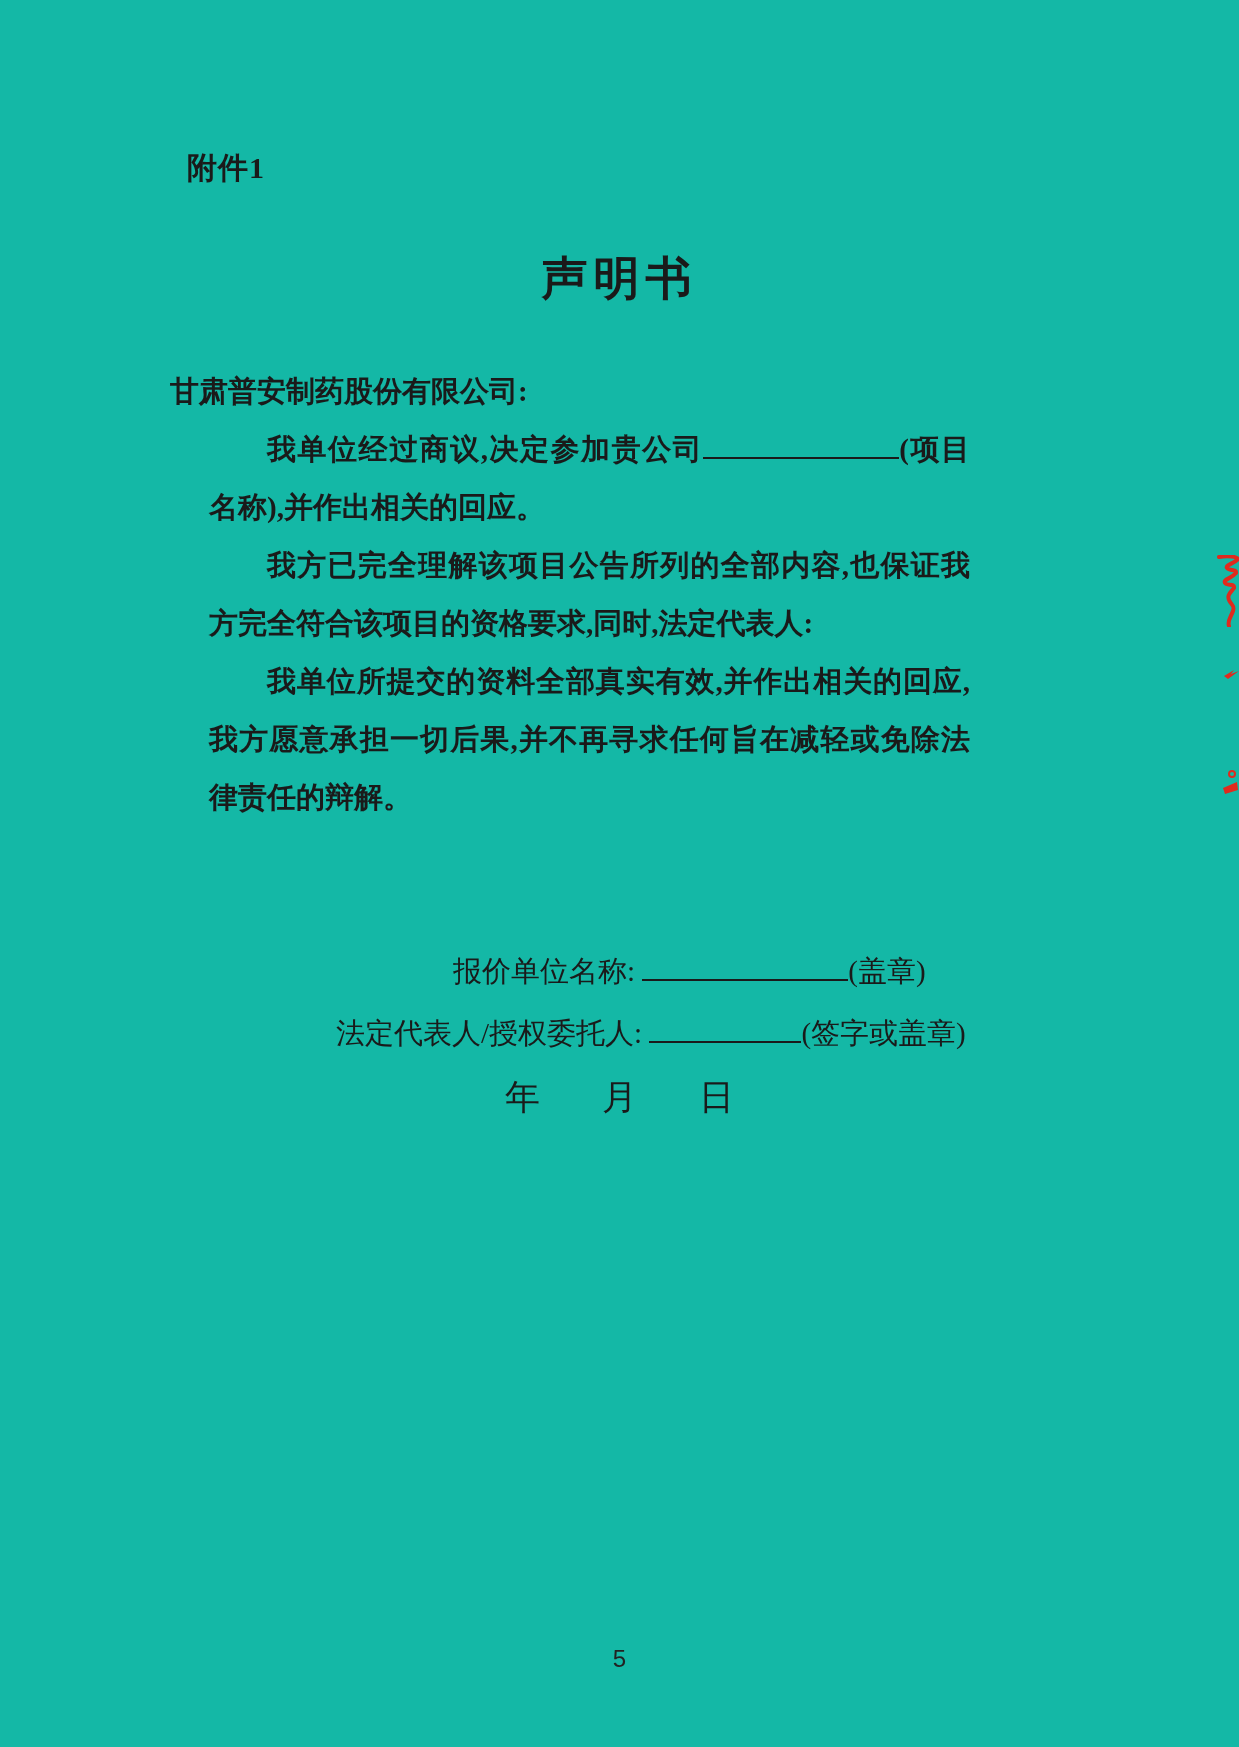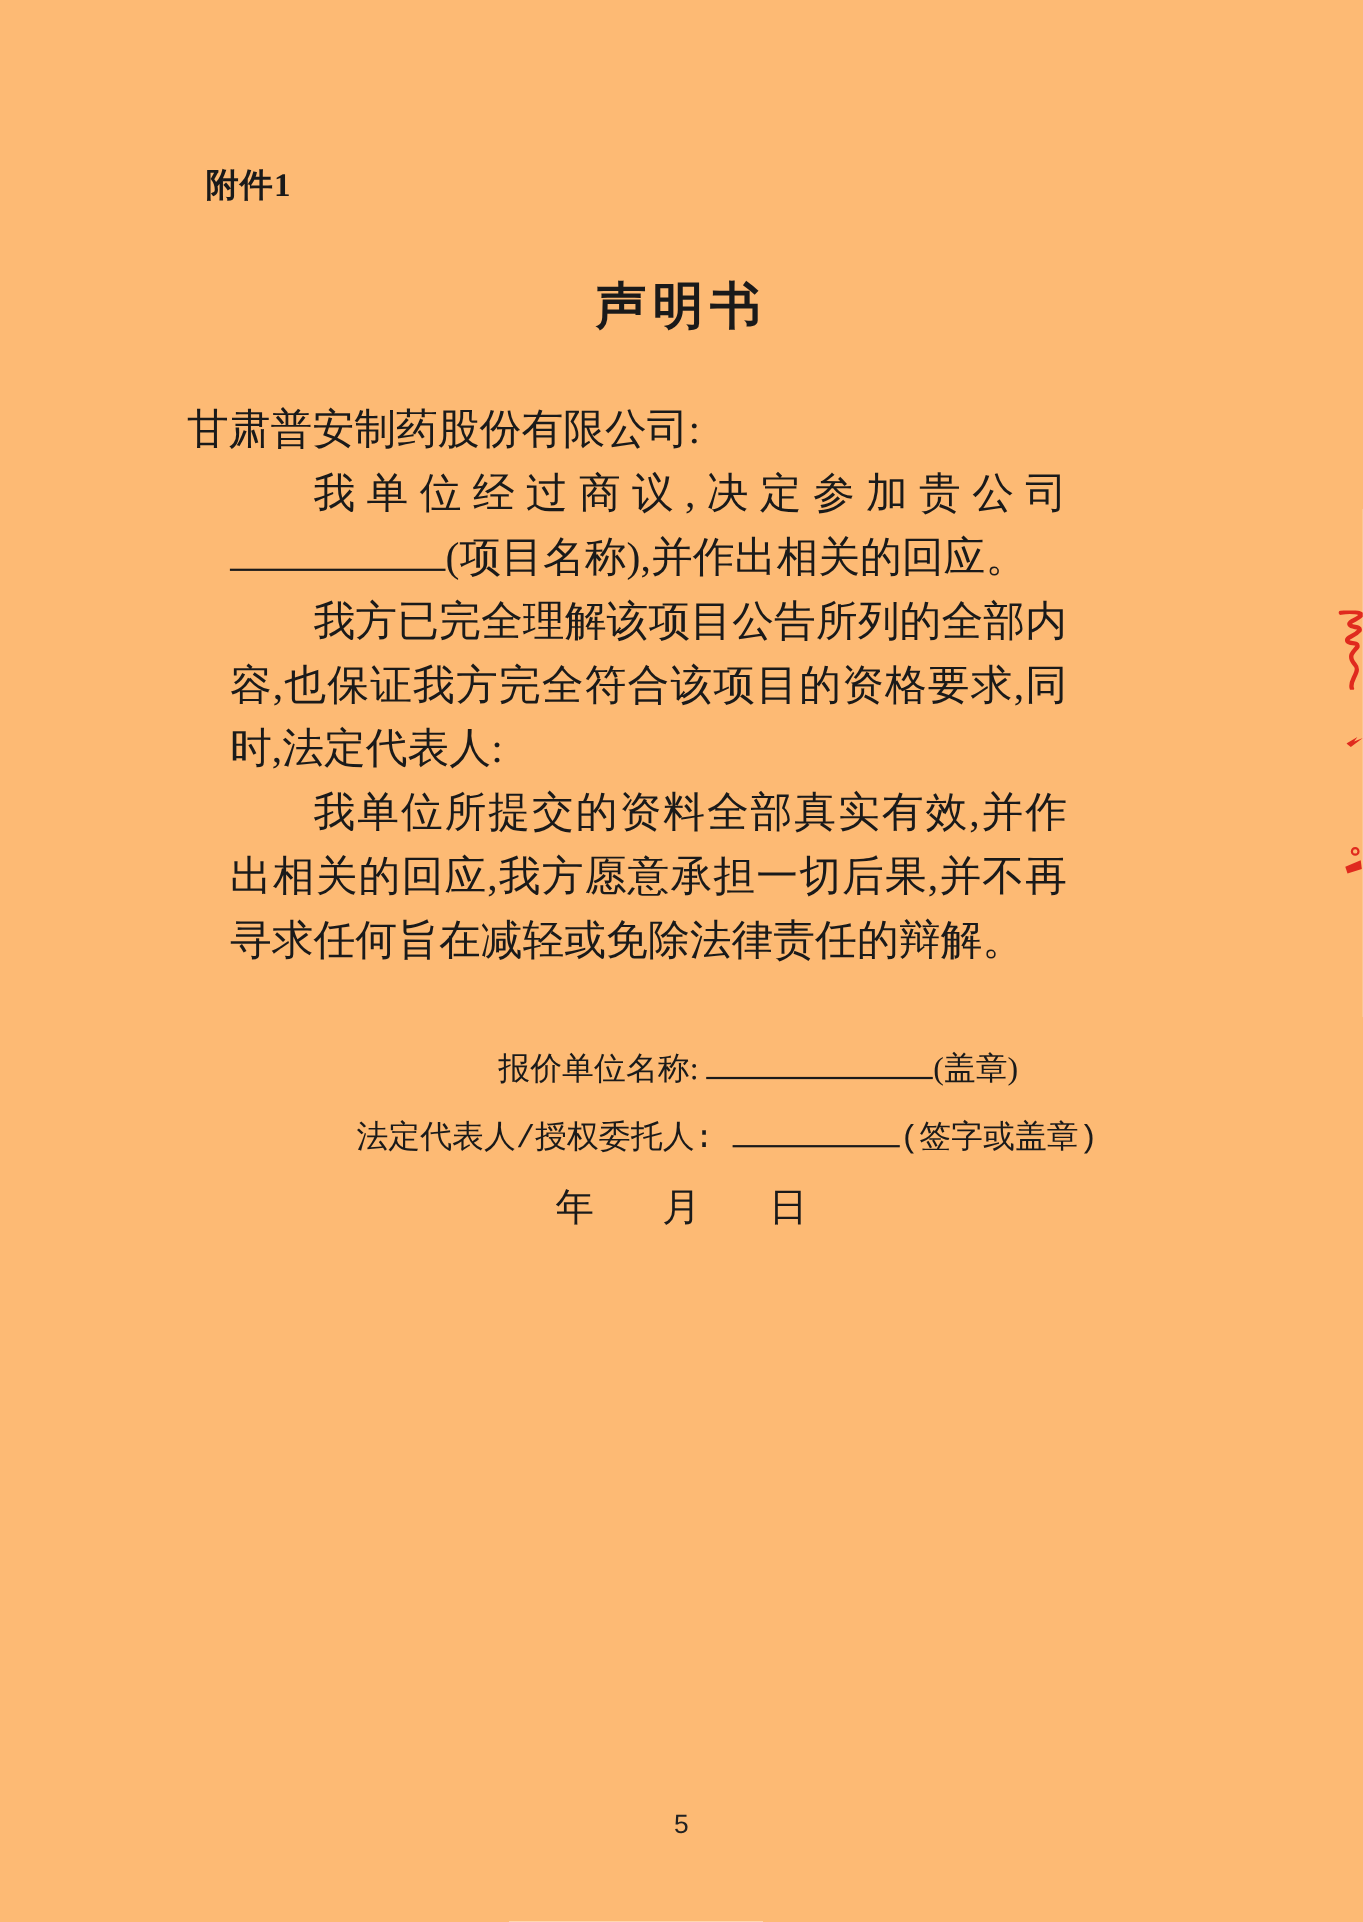--- a/index.html
+++ b/index.html
@@ -4,21 +4,21 @@
 <style>
   html, body {
     margin: 0;
     padding: 0;
     background: #ffffff;
   }
   .page {
     position: relative;
     width: 1239px;
     height: 1747px;
-    background: #fdba74;
+    background: #14b8a6;
     overflow: hidden;
     font-family: "Liberation Serif", "DejaVu Serif", serif;
     color: #1a1a1a;
   }
   .attachment-label {
     position: absolute;
     left: 187px;
     top: 148px;
     font-size: 30px;
     font-weight: 600;
@@ -32,23 +32,24 @@
     text-align: center;
     font-size: 46px;
     font-weight: 700;
     letter-spacing: 6px;
   }
   .body-block {
     position: absolute;
     left: 170px;
     top: 362px;
     width: 800px;
-    font-size: 38px;
+    font-size: 29px;
     line-height: 58px;
     text-align: justify;
+    font-weight: bold;
   }
   .body-block p {
     margin: 0;
   }
   .body-block p.indent {
     text-indent: 2em;
     margin-left: 39px;
   }
   .blank {
     display: inline-block;
@@ -58,21 +59,21 @@
   }
   .blank-project { width: 196px; }
   .sig-line {
     position: absolute;
     font-size: 29px;
     white-space: nowrap;
   }
   .sig-line .blank-unit { width: 206px; }
   .sig-line .blank-rep { width: 152px; }
   .sig-unit { left: 437px; top: 950px; margin-left: 16px; }
-  .sig-rep  { left: 324px; top: 1012px; font-family: Liberation Mono, monospace; }
+  .sig-rep  { left: 336px; top: 1012px; }
   .sig-date { left: 505px; top: 1074px; font-size: 35px; position: absolute; }
   .sig-date .date-char { display: inline-block; }
   .sig-date .date-char + .date-char { margin-left: 62px; }
   .page-number {
     position: absolute;
     left: 0;
     top: 1645px;
     width: 100%;
     text-align: center;
     font-size: 24px;

